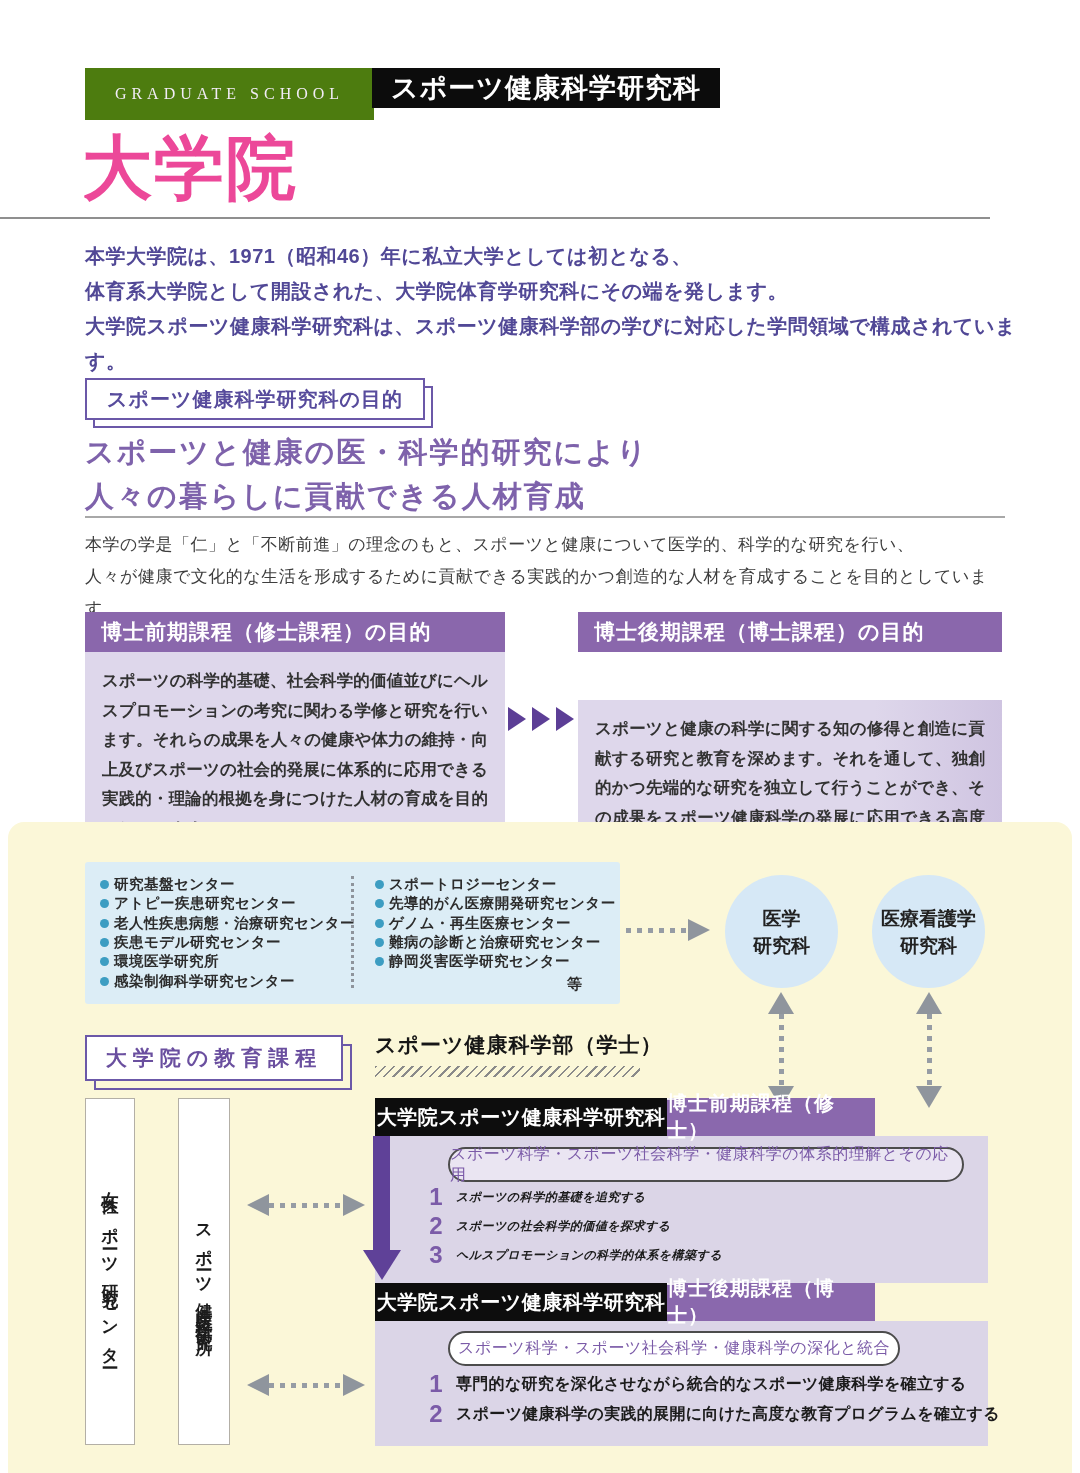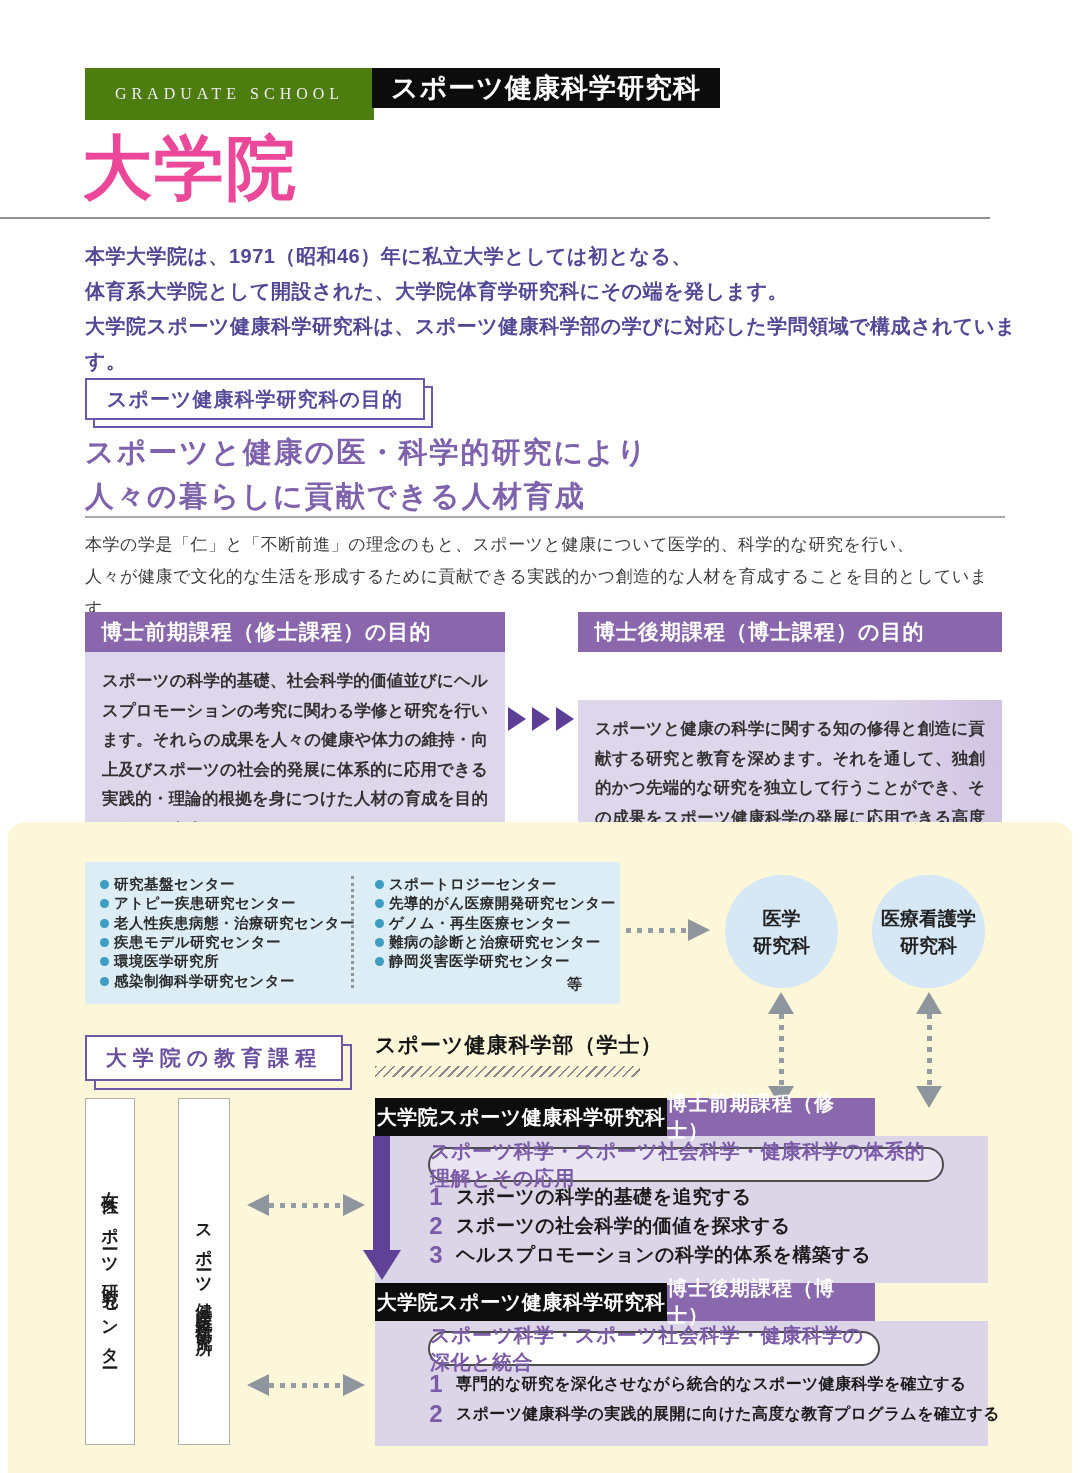--- a/index.html
+++ b/index.html
@@ -94,28 +94,28 @@
   .sec-purple{background:#8a68ad;color:#ffffff;height:38px;display:flex;align-items:center;justify-content:center;
     font-size:20px;font-weight:800;letter-spacing:1px;z-index:3;}
   .sec1-black{left:375px;top:1098px;width:292px;}
   .sec1-purple{left:667px;top:1098px;width:208px;}
   .sec1-body{left:375px;top:1136px;width:613px;height:147px;background:#dbd5e7;}
   .sec2-black{left:375px;top:1283px;width:292px;}
   .sec2-purple{left:667px;top:1283px;width:208px;}
   .sec2-body{left:375px;top:1321px;width:613px;height:125px;background:#dbd5e7;}
 
   .pill{border:2px solid #4c4c4c;border-radius:19px;background:#eae5f2;display:flex;align-items:center;justify-content:center;
-    color:#7b5ba8;font-weight:700;font-size:20px;letter-spacing:0.5px;z-index:4;}
+    color:#7b5ba8;font-weight:400;font-size:16px;letter-spacing:0.5px;z-index:4;margin-left:20px;}
   .pill1{left:428px;top:1147px;width:516px;height:35px;}
   .pill2{left:428px;top:1331px;width:452px;height:35px;background:#ffffff;}
 
   .goal-row{display:flex;align-items:center;gap:12px;z-index:4;}
   .goal-num{color:#7b5ba8;font-size:24px;font-weight:800;width:16px;text-align:center;flex:0 0 auto;}
   .goal-text{color:#1b1b1b;font-weight:800;}
-  .s1-row .goal-text{font-size:19px;letter-spacing:0.5px;}
+  .s1-row .goal-text{font-size:12px;letter-spacing:0.5px;font-style:italic;}
   .s2-row .goal-text{font-size:16px;letter-spacing:0.3px;}
   .s1r1{left:428px;top:1183px;} .s1r2{left:428px;top:1212px;} .s1r3{left:428px;top:1241px;}
   .s2r1{left:428px;top:1370px;} .s2r2{left:428px;top:1400px;}
 
   
   .flow-shaft{left:373px;top:1136px;width:17px;height:116px;background:#5f4198;z-index:5;}
   .flow-head{left:363px;top:1250px;width:0;height:0;border-left:19px solid transparent;border-right:19px solid transparent;
     border-top:30px solid #5f4198;z-index:5;}
 </style>
 </head>

